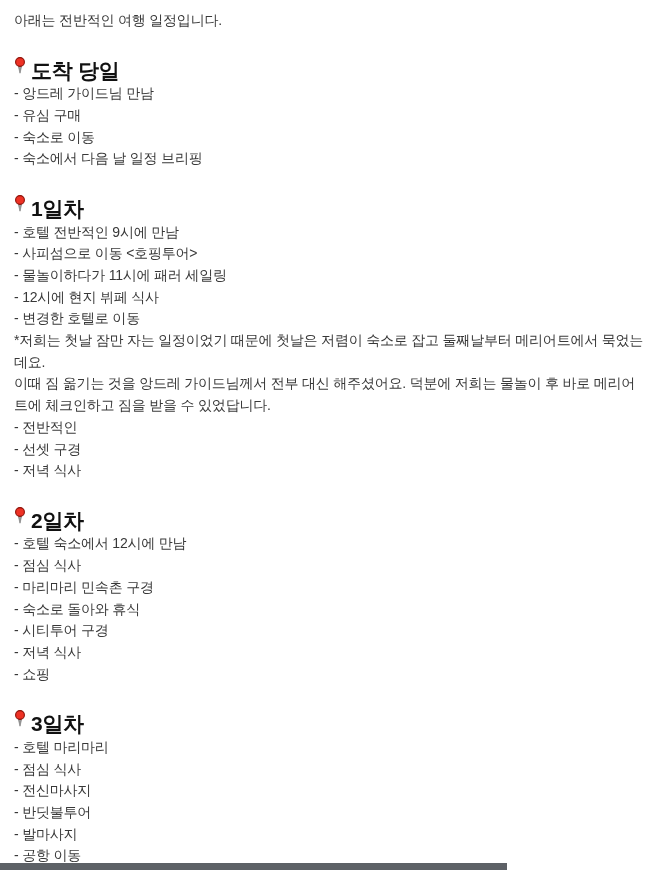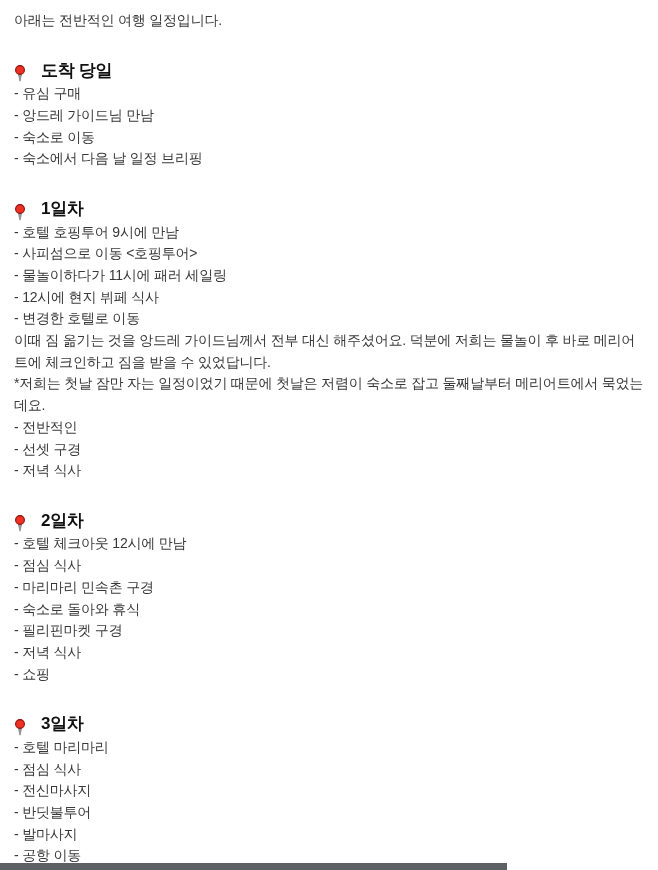--- a/index.html
+++ b/index.html
@@ -24,24 +24,24 @@
     color: #383838;
     letter-spacing: -0.2px;
     word-break: break-all;
     white-space: normal;
   }
   .intro {
     margin-bottom: 16px;
   }
   .sec-head {
     display: flex;
-    align-items: flex-end;
-    gap: 15px;
+    align-items: flex-start;
+    gap: 5px;
     margin: 26px 0 0 0;
-    font-size: 17px;
+    font-size: 21px;
     font-weight: bold;
     color: #111111;
     line-height: 25.5px;
     letter-spacing: -0.3px;
   }
   .pin {
     display: inline-flex;
     width: 12px;
     height: 17px;
     flex: 0 0 auto;
@@ -66,63 +66,63 @@
   <section>
     <h3 class="sec-head">
       <span class="pin">
         <svg width="12" height="17" viewBox="0 0 12 17" xmlns="http://www.w3.org/2000/svg" aria-hidden="true">
           <polygon points="4.2,8.5 7.8,8.5 6,16.2" fill="#a0a0a0" stroke="#6b6b6b" stroke-width="0.6"></polygon>
           <circle cx="6" cy="5" r="4.4" fill="#ee3124" stroke="#8c1007" stroke-width="1.1"></circle>
         </svg>
       </span>
       <span class="sec-title-text">도착 당일</span>
     </h3>
-  <p class="line">- 유심 구매</p>
-        <p class="line">- 앙드레 가이드님 만남</p>
+  <p class="line">- 앙드레 가이드님 만남</p>
+        <p class="line">- 유심 구매</p>
         <p class="line">- 숙소로 이동</p>
         <p class="line">- 숙소에서 다음 날 일정 브리핑</p>
       </section>
 
   <section>
     <h3 class="sec-head">
       <span class="pin">
         <svg width="12" height="17" viewBox="0 0 12 17" xmlns="http://www.w3.org/2000/svg" aria-hidden="true">
           <polygon points="4.2,8.5 7.8,8.5 6,16.2" fill="#a0a0a0" stroke="#6b6b6b" stroke-width="0.6"></polygon>
           <circle cx="6" cy="5" r="4.4" fill="#ee3124" stroke="#8c1007" stroke-width="1.1"></circle>
         </svg>
       </span>
       <span class="sec-title-text">1일차</span>
     </h3>
-  <p class="line">- 호텔 호핑투어 9시에 만남</p>
+  <p class="line">- 호텔 전반적인 9시에 만남</p>
         <p class="line">- 사피섬으로 이동 &lt;호핑투어&gt;</p>
         <p class="line">- 물놀이하다가 11시에 패러 세일링</p>
         <p class="line">- 12시에 현지 뷔페 식사</p>
         <p class="line">- 변경한 호텔로 이동</p>
+        <p class="line note">*저희는 첫날 잠만 자는 일정이었기 때문에 첫날은 저렴이 숙소로 잡고 둘째날부터 메리어트에서 묵었는데요.</p>
         <p class="line note">이때 짐 옮기는 것을 앙드레 가이드님께서 전부 대신 해주셨어요. 덕분에 저희는 물놀이 후 바로 메리어트에 체크인하고 짐을 받을 수 있었답니다.</p>
-        <p class="line note">*저희는 첫날 잠만 자는 일정이었기 때문에 첫날은 저렴이 숙소로 잡고 둘째날부터 메리어트에서 묵었는데요.</p>
         <p class="line">- 전반적인</p>
         <p class="line">- 선셋 구경</p>
         <p class="line">- 저녁 식사</p>
       </section>
 
   <section>
     <h3 class="sec-head">
       <span class="pin">
         <svg width="12" height="17" viewBox="0 0 12 17" xmlns="http://www.w3.org/2000/svg" aria-hidden="true">
           <polygon points="4.2,8.5 7.8,8.5 6,16.2" fill="#a0a0a0" stroke="#6b6b6b" stroke-width="0.6"></polygon>
           <circle cx="6" cy="5" r="4.4" fill="#ee3124" stroke="#8c1007" stroke-width="1.1"></circle>
         </svg>
       </span>
       <span class="sec-title-text">2일차</span>
     </h3>
-  <p class="line">- 호텔 체크아웃 12시에 만남</p>
+  <p class="line">- 호텔 숙소에서 12시에 만남</p>
         <p class="line">- 점심 식사</p>
         <p class="line">- 마리마리 민속촌 구경</p>
         <p class="line">- 숙소로 돌아와 휴식</p>
-        <p class="line">- 필리핀마켓 구경</p>
+        <p class="line">- 시티투어 구경</p>
         <p class="line">- 저녁 식사</p>
         <p class="line">- 쇼핑</p>
       </section>
 
   <section>
     <h3 class="sec-head">
       <span class="pin">
         <svg width="12" height="17" viewBox="0 0 12 17" xmlns="http://www.w3.org/2000/svg" aria-hidden="true">
           <polygon points="4.2,8.5 7.8,8.5 6,16.2" fill="#a0a0a0" stroke="#6b6b6b" stroke-width="0.6"></polygon>
           <circle cx="6" cy="5" r="4.4" fill="#ee3124" stroke="#8c1007" stroke-width="1.1"></circle>

